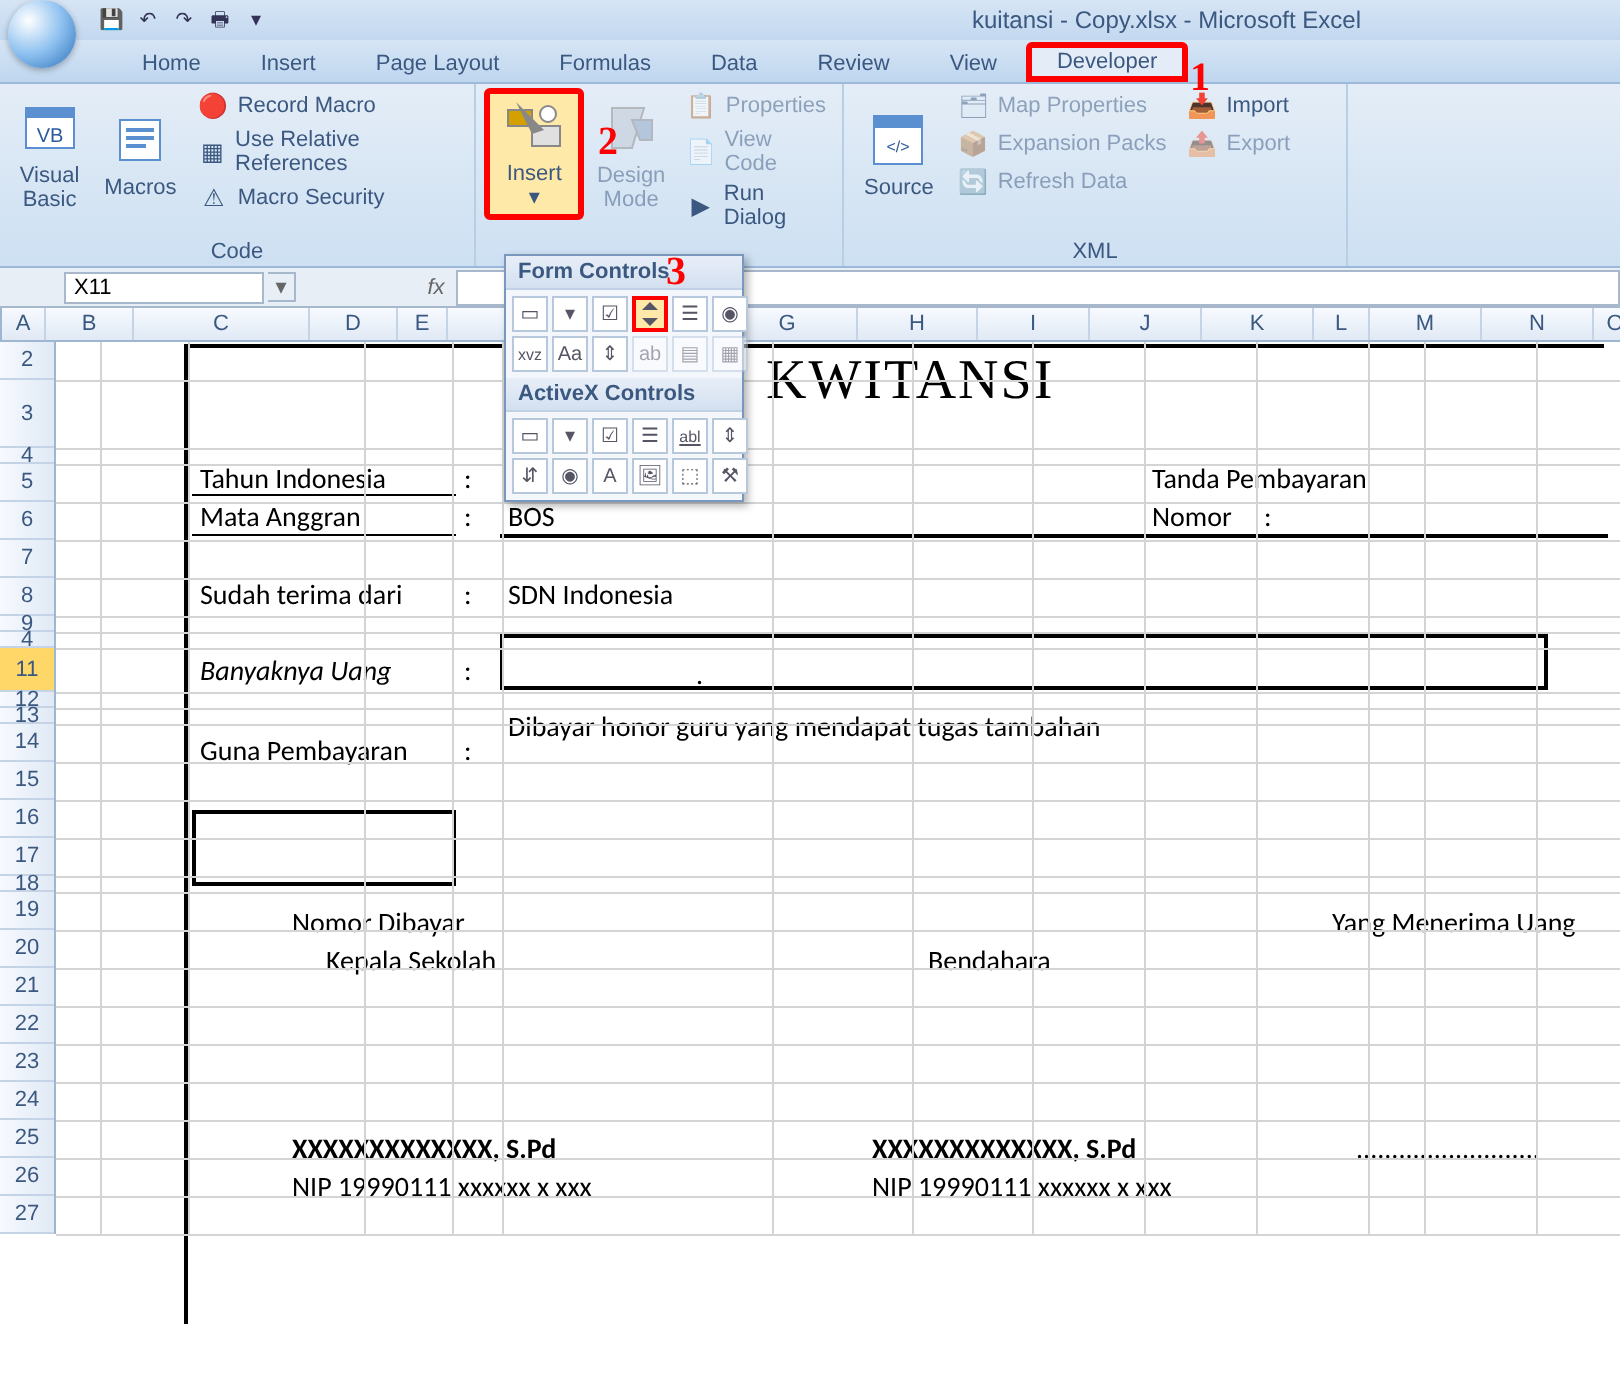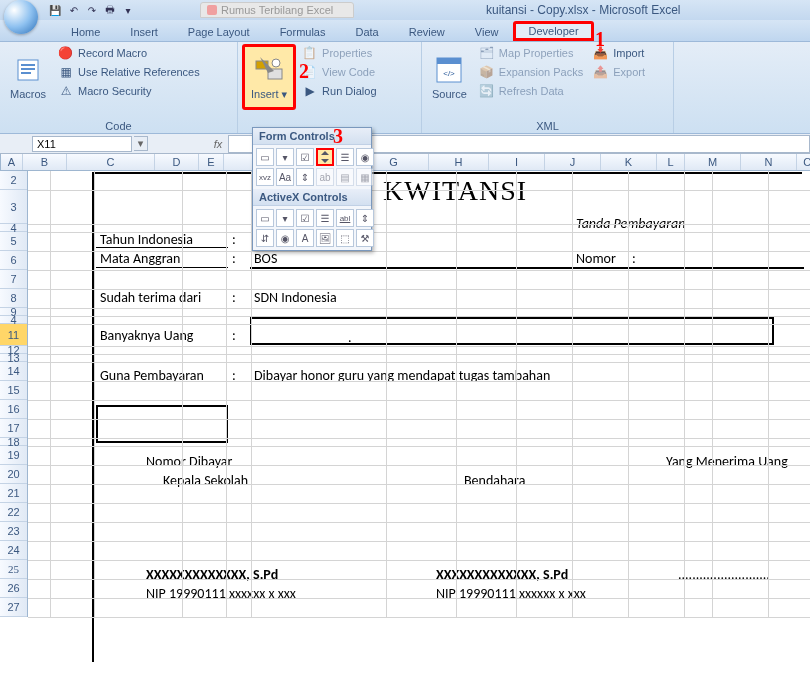--- a/index.html
+++ b/index.html
@@ -77,42 +77,49 @@
 
 <div class="title-bar">
   <div class="orb"></div>
   <div class="qat">
     <span class="qat-btn">💾</span>
     <span class="qat-btn">↶</span>
     <span class="qat-btn">↷</span>
     <span class="qat-btn">🖶</span>
     <span class="qat-btn">▾</span>
   </div>
-  <div class="bg-tab">
-    <span class="bg-tab-x"></span>
-    <span>Rumus Terbilang Excel</span>
-  </div>
   <div class="title-text">kuitansi - Copy.xlsx - Microsoft Excel</div>
 </div>
 
 <div class="tabs">
   <div class="tab">Home</div>
   <div class="tab">Insert</div>
   <div class="tab">Page Layout</div>
   <div class="tab">Formulas</div>
   <div class="tab">Data</div>
   <div class="tab">Review</div>
   <div class="tab">View</div>
   <div class="tab active highlighted">Developer</div>
 </div>
 
 <div class="ribbon">
 
   <div class="group" style="width: 238px;">
     <div class="group-body">
+      <div class="big-btn">
+        <div class="big-icon">
+          <svg width="28" height="28">
+              <rect x="2" y="4" width="24" height="20" fill="#fff" stroke="#5a8fd0"></rect>
+              <rect x="2" y="4" width="24" height="5" fill="#5a8fd0"></rect>
+              <text x="14" y="21" font-size="10" fill="#2a5a9a" text-anchor="middle">VB</text>
+            </svg>
+        </div>
+        <span class="btn-label" style="white-space: pre-line;">Visual
+Basic</span>
+      </div>
       <div class="big-btn">
         <div class="big-icon">
           <svg width="28" height="28">
               <rect x="4" y="4" width="20" height="20" fill="#fff" stroke="#5a8fd0"></rect>
               <rect x="7" y="8" width="14" height="2" fill="#5a8fd0"></rect>
               <rect x="7" y="12" width="14" height="2" fill="#5a8fd0"></rect>
               <rect x="7" y="16" width="10" height="2" fill="#5a8fd0"></rect>
             </svg>
         </div>
         <span class="btn-label">Macros</span>
@@ -140,20 +147,30 @@
       <div class="big-btn highlighted">
         <div class="big-icon">
           <svg width="30" height="30">
               <rect x="2" y="6" width="12" height="8" fill="#d4a000" stroke="#888"></rect>
               <rect x="14" y="14" width="14" height="10" fill="#e0e0e0" stroke="#888"></rect>
               <path d="M6 2 L20 16 L14 18 Z" fill="#888"></path>
               <circle cx="22" cy="8" r="4" fill="#fff" stroke="#888"></circle>
             </svg>
         </div>
         <span class="btn-label"><span>Insert</span> ▾</span>
+      </div>
+      <div class="big-btn disabled">
+        <div class="big-icon">
+          <svg width="28" height="28">
+              <path d="M4 4 L20 4 L14 24 L4 24 Z" fill="#c0c8d4" stroke="#888"></path>
+              <path d="M14 10 L24 10 L24 20 L18 20 Z" fill="#8aa4c4" stroke="#888"></path>
+            </svg>
+        </div>
+        <span class="btn-label" style="white-space: pre-line;">Design
+Mode</span>
       </div>
       <div class="small-btns">
         <div class="small-btn disabled">
           <span class="small-icon">📋</span>
           <span>Properties</span>
         </div>
         <div class="small-btn disabled">
           <span class="small-icon">📄</span>
           <span>View Code</span>
         </div>
@@ -300,56 +317,56 @@
         <div class="row-hdr" style="height: 19px; line-height: 19px;">15</div>
         <div class="row-hdr" style="height: 19px; line-height: 19px;">16</div>
         <div class="row-hdr" style="height: 19px; line-height: 19px;">17</div>
         <div class="row-hdr" style="height: 8px; line-height: 8px;">18</div>
         <div class="row-hdr" style="height: 19px; line-height: 19px;">19</div>
         <div class="row-hdr" style="height: 19px; line-height: 19px;">20</div>
         <div class="row-hdr" style="height: 19px; line-height: 19px;">21</div>
         <div class="row-hdr" style="height: 19px; line-height: 19px;">22</div>
         <div class="row-hdr" style="height: 19px; line-height: 19px;">23</div>
         <div class="row-hdr" style="height: 19px; line-height: 19px;">24</div>
-        <div class="row-hdr" style="height: 19px; line-height: 19px; font-family: Liberation Serif, serif;">25</div>
+        <div class="row-hdr" style="height: 19px; line-height: 19px;">25</div>
         <div class="row-hdr" style="height: 19px; line-height: 19px;">26</div>
         <div class="row-hdr" style="height: 19px; line-height: 19px;">27</div>
       </div>
     <div class="cells" id="cells" style="height: 446px;">
       <div class="ws-content">
         <div class="kwitansi-border"></div>
         <div class="kw-title">KWITANSI</div>
 
         <div class="cell-txt" style="left:72px; top:60px;">Tahun Indonesia</div>
         <div class="cell-txt" style="left:204px; top:60px;">:</div>
         <div class="cell-txt" style="left:226px; top:60px;">2018</div>
-        <div class="cell-txt" style="left:548px; top:44px;font-style:italic;">Tanda Pembayaran</div>
+        <div class="cell-txt" style="left:548px; top:60px;">Tanda Pembayaran</div>
 
         <div class="cell-txt" style="left:72px; top:79px;">Mata Anggran</div>
         <div class="cell-txt" style="left:204px; top:79px;">:</div>
         <div class="cell-txt" style="left:226px; top:79px;">BOS</div>
         <div class="cell-txt" style="left:548px; top:79px;">Nomor</div>
         <div class="cell-txt" style="left:604px; top:79px;">:</div>
 
         <div class="hr-line" style="left:68px; top:76px; width:132px; height:1px;"></div>
         <div class="hr-line" style="left:68px; top:96px; width:132px; height:1px;"></div>
         <div class="hr-line" style="left:222px; top:96px; width:554px;"></div>
 
         <div class="cell-txt" style="left:72px; top:118px;">Sudah terima dari</div>
         <div class="cell-txt" style="left:204px; top:118px;">:</div>
         <div class="cell-txt" style="left:226px; top:118px;text-align:center;">SDN Indonesia</div>
 
-        <div class="cell-txt" style="left:72px; top:156px;">Banyaknya Uang</div>
+        <div class="cell-txt" style="left:72px; top:156px;font-style:italic;">Banyaknya Uang</div>
         <div class="cell-txt" style="left:204px; top:156px;">:</div>
         <div class="box-outline" style="left:222px; top:146px; width:524px; height:28px;"></div>
         <div class="cell-txt" style="left:320px; top:158px;">.</div>
 
         <div class="cell-txt" style="left:72px; top:196px;">Guna Pembayaran</div>
         <div class="cell-txt" style="left:204px; top:196px;">:</div>
-        <div class="cell-txt" style="left:226px; top:196px;">Dibayar honor guru yang mendapat tugas tambahan</div>
+        <div class="cell-txt" style="left:226px; top:184px;">Dibayar honor guru yang mendapat tugas tambahan</div>
 
         <div class="box-outline" style="left:68px; top:234px; width:132px; height:38px;"></div>
 
         <div class="cell-txt" style="left:118px; top:282px;">Nomor Dibayar</div>
         <div class="cell-txt" style="left:135px; top:301px;">Kepala Sekolah</div>
         <div class="cell-txt" style="left:436px; top:301px;">Bendahara</div>
         <div class="cell-txt" style="left:638px; top:282px;">Yang Menerima Uang</div>
 
         <div class="cell-txt" style="left:118px; top:395px; font-weight:bold;">XXXXXXXXXXXXX, S.Pd</div>
         <div class="cell-txt" style="left:408px; top:395px; font-weight:bold;">XXXXXXXXXXXXX, S.Pd</div>

